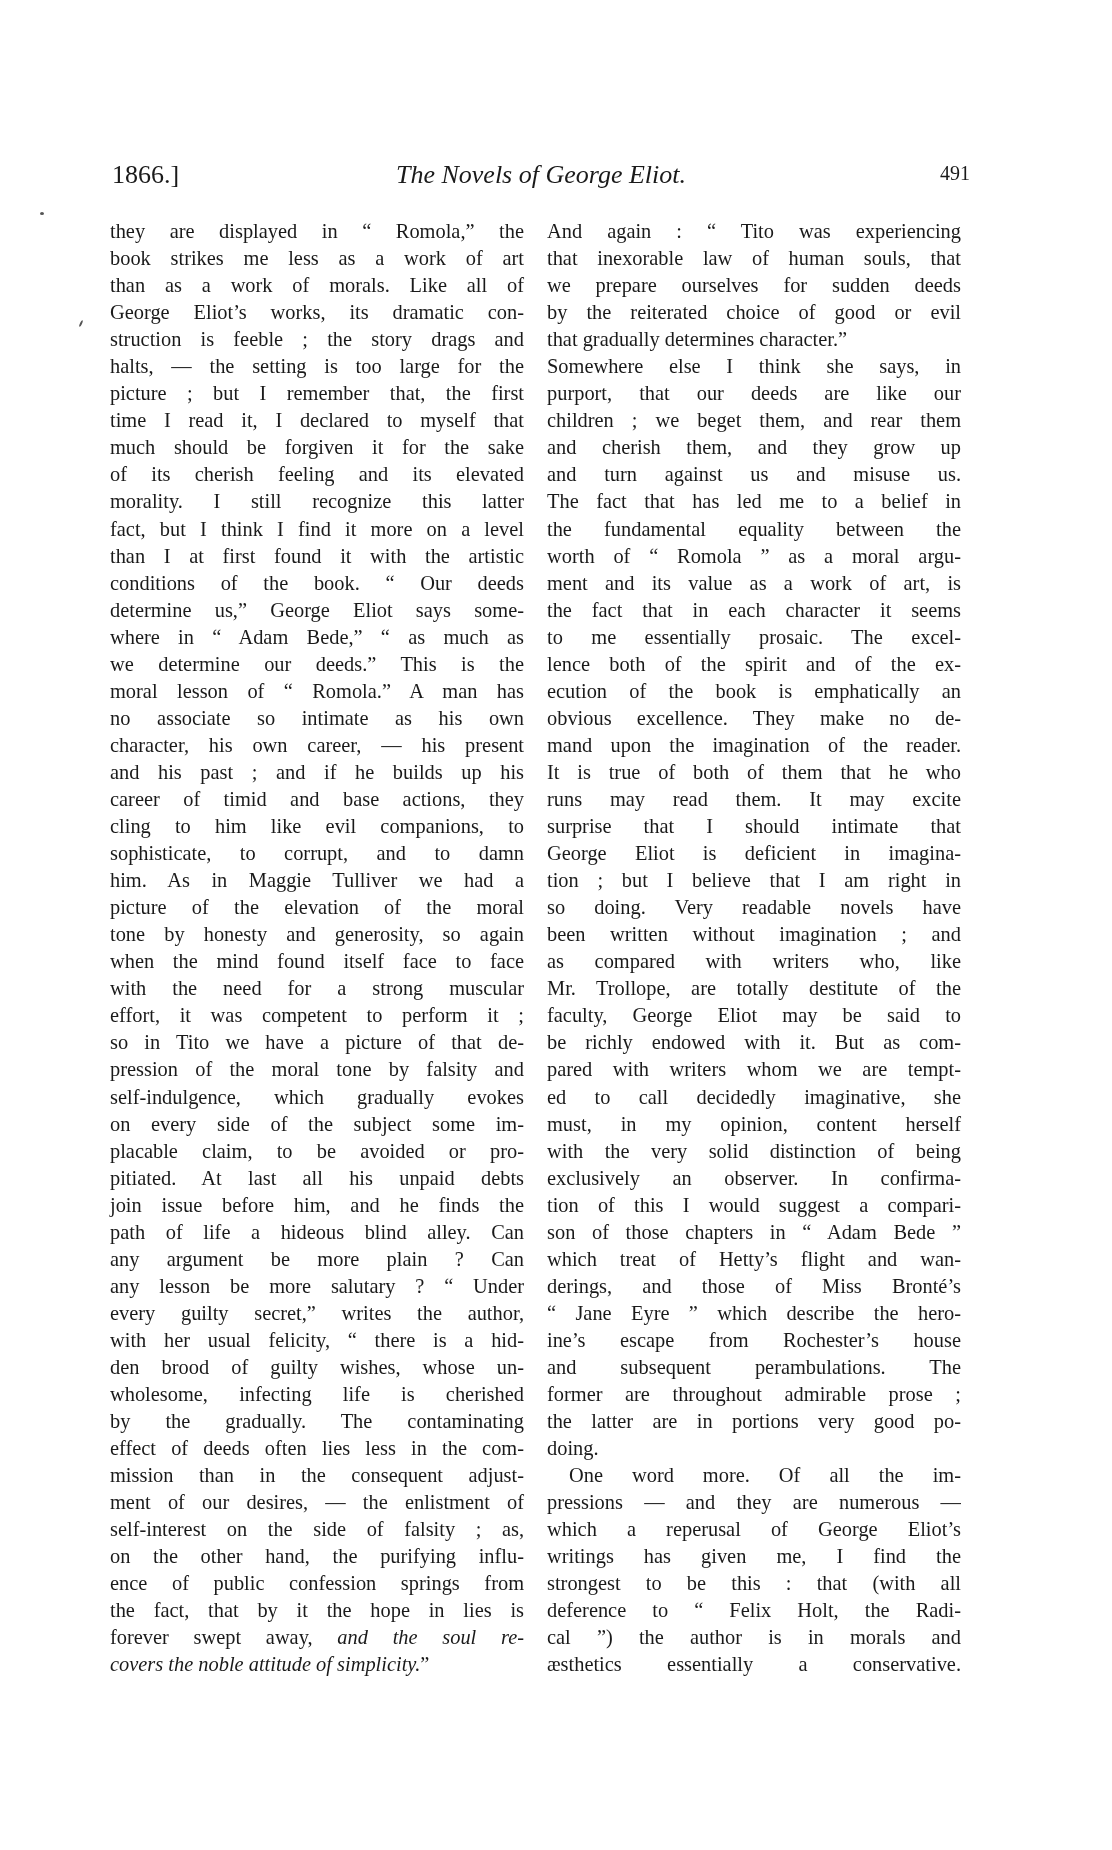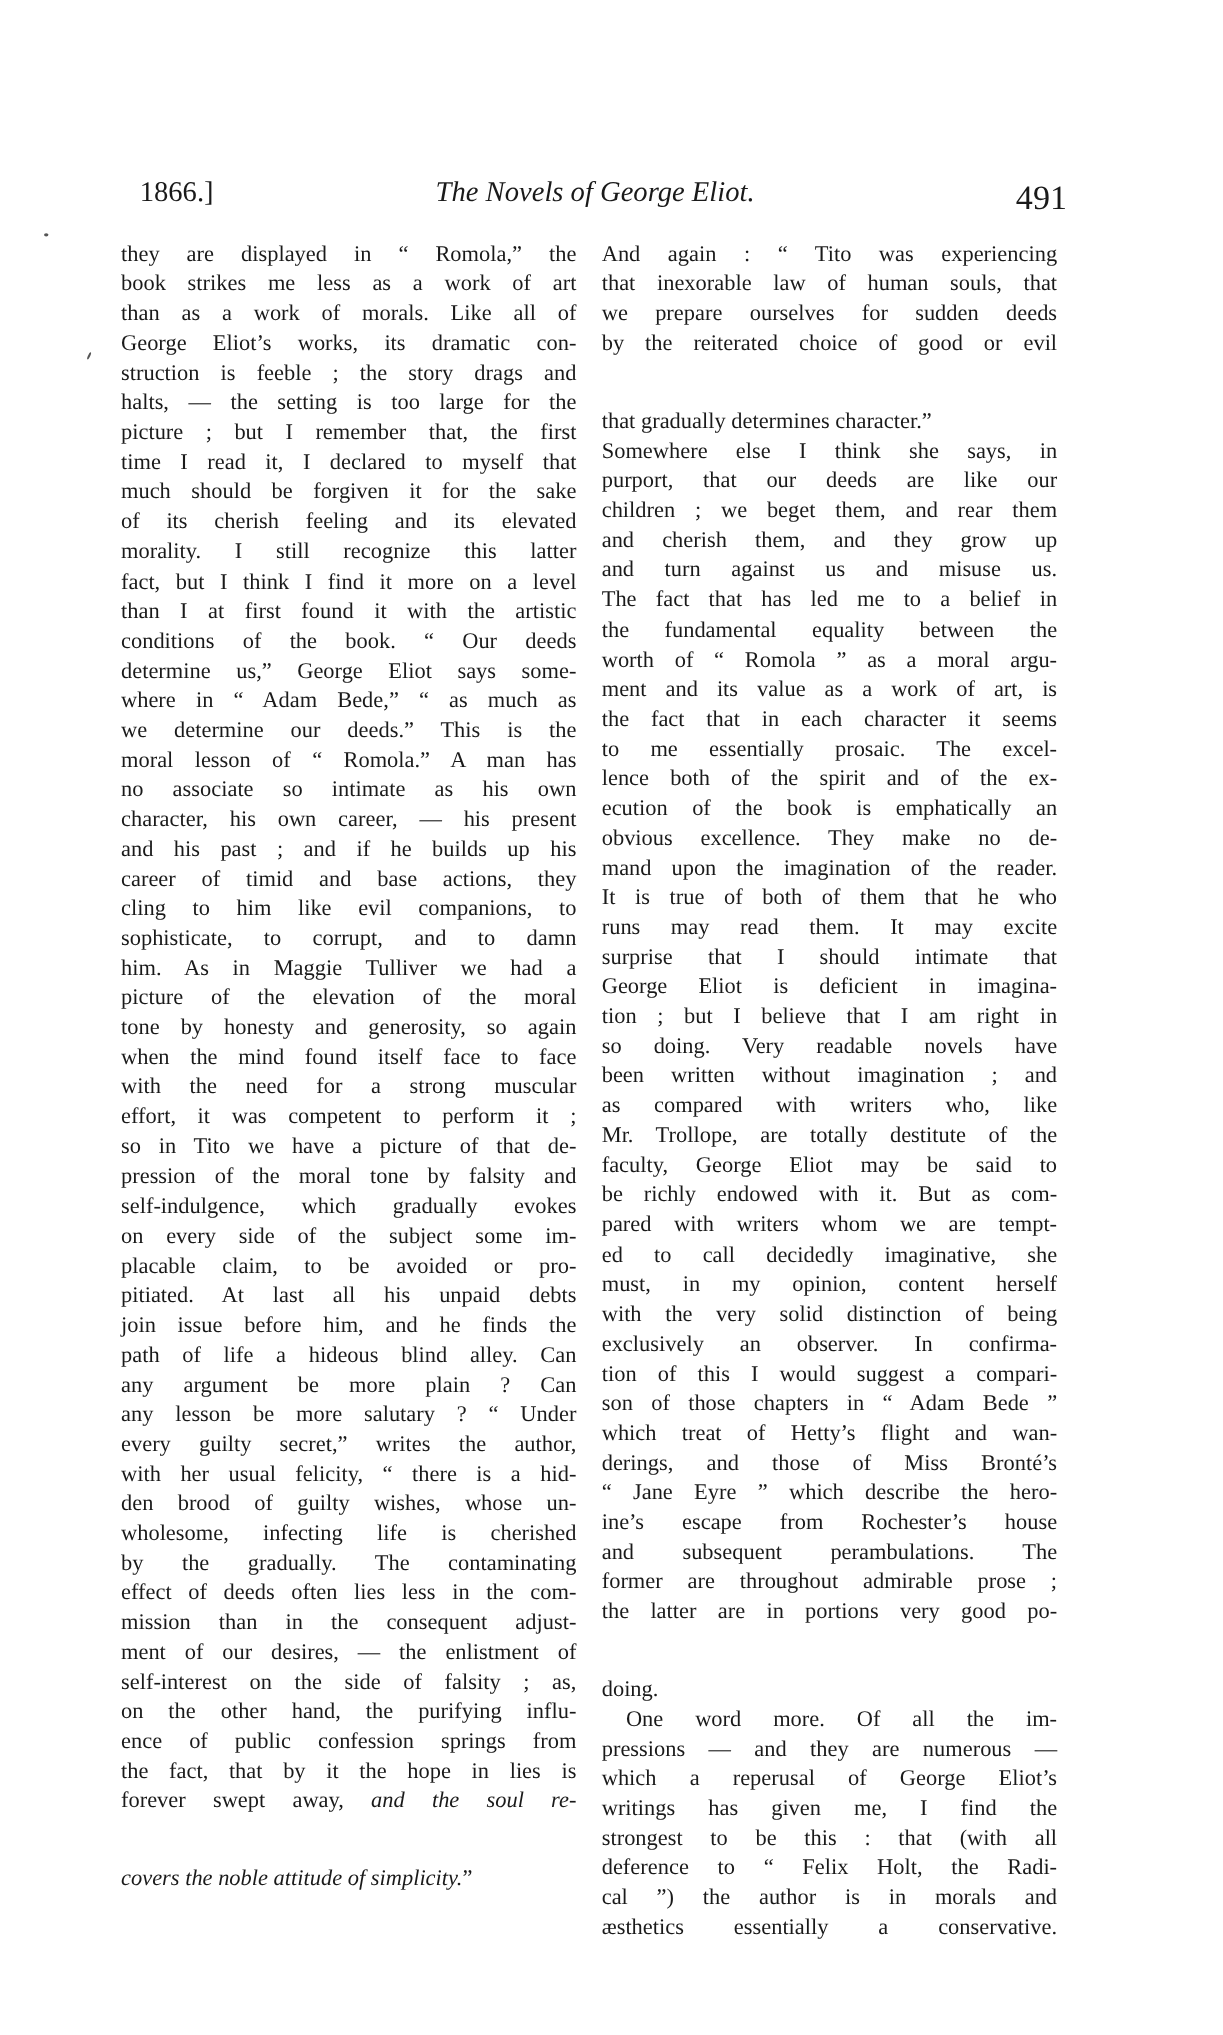--- a/index.html
+++ b/index.html
@@ -6,34 +6,34 @@
   body {
     width: 1112px; height: 1850px; position: relative; overflow: hidden;
     font-family: "Liberation Serif", "DejaVu Serif", serif;
     color: #1a1a1a;
   }
   .page { position: absolute; left: 0; top: 0; width: 1112px; height: 1850px; }
   .running-head {
     position: absolute; top: 160px; left: 112px; width: 858px; height: 40px;
     font-size: 26px;
   }
-  .rh-year { position: absolute; left: 0; top: 0; margin-left: 15px; }
+  .rh-year { position: absolute; left: 0; top: 0; }
   .rh-title { position: absolute; left: 0; width: 100%; top: 0; text-align: center; font-style: italic; }
-  .rh-page { position: absolute; right: 0; top: 2px; font-size: 31px; }
+  .rh-page { position: absolute; right: 0; top: 2px; font-size: 20px; }
   .column {
     position: absolute; top: 218px; width: 414px;
     font-size: 20.4px; line-height: 27.05px;
   }
   .col-left { left: 110px; }
   .col-right { left: 547px; }
   .line {
     display: block; white-space: nowrap; text-align: justify;
     text-align-last: justify; height: 27.05px; overflow: visible;
   }
-  .line.last { text-align-last: left; margin-top: 44px; }
+  .line.last { text-align-last: left; }
   .line.indent { padding-left: 22px; }
   .it { font-style: italic; }
   .speck { position: absolute; background: #555; border-radius: 50%; }
 </style>
 </head>
 <body>
 
 <div class="page">
   <div class="running-head">
     <span class="rh-year">1866.]</span>

